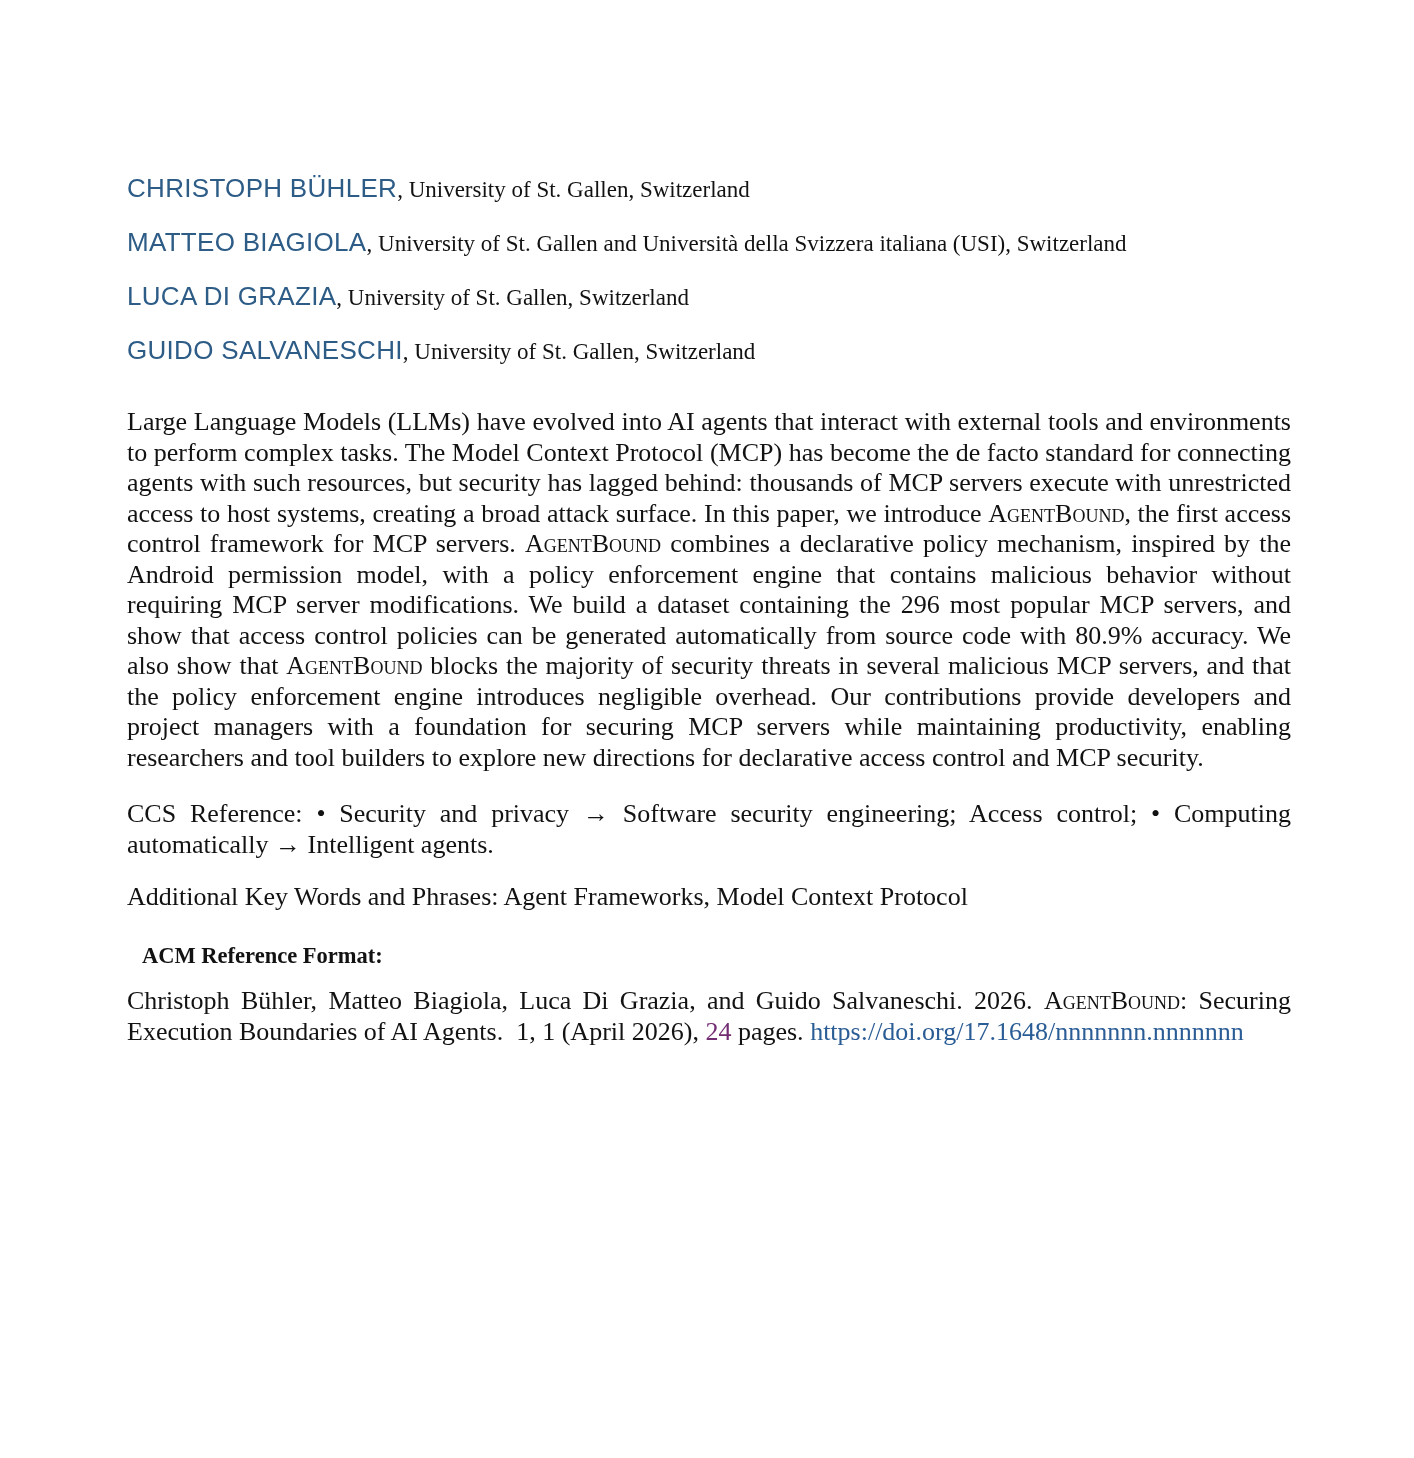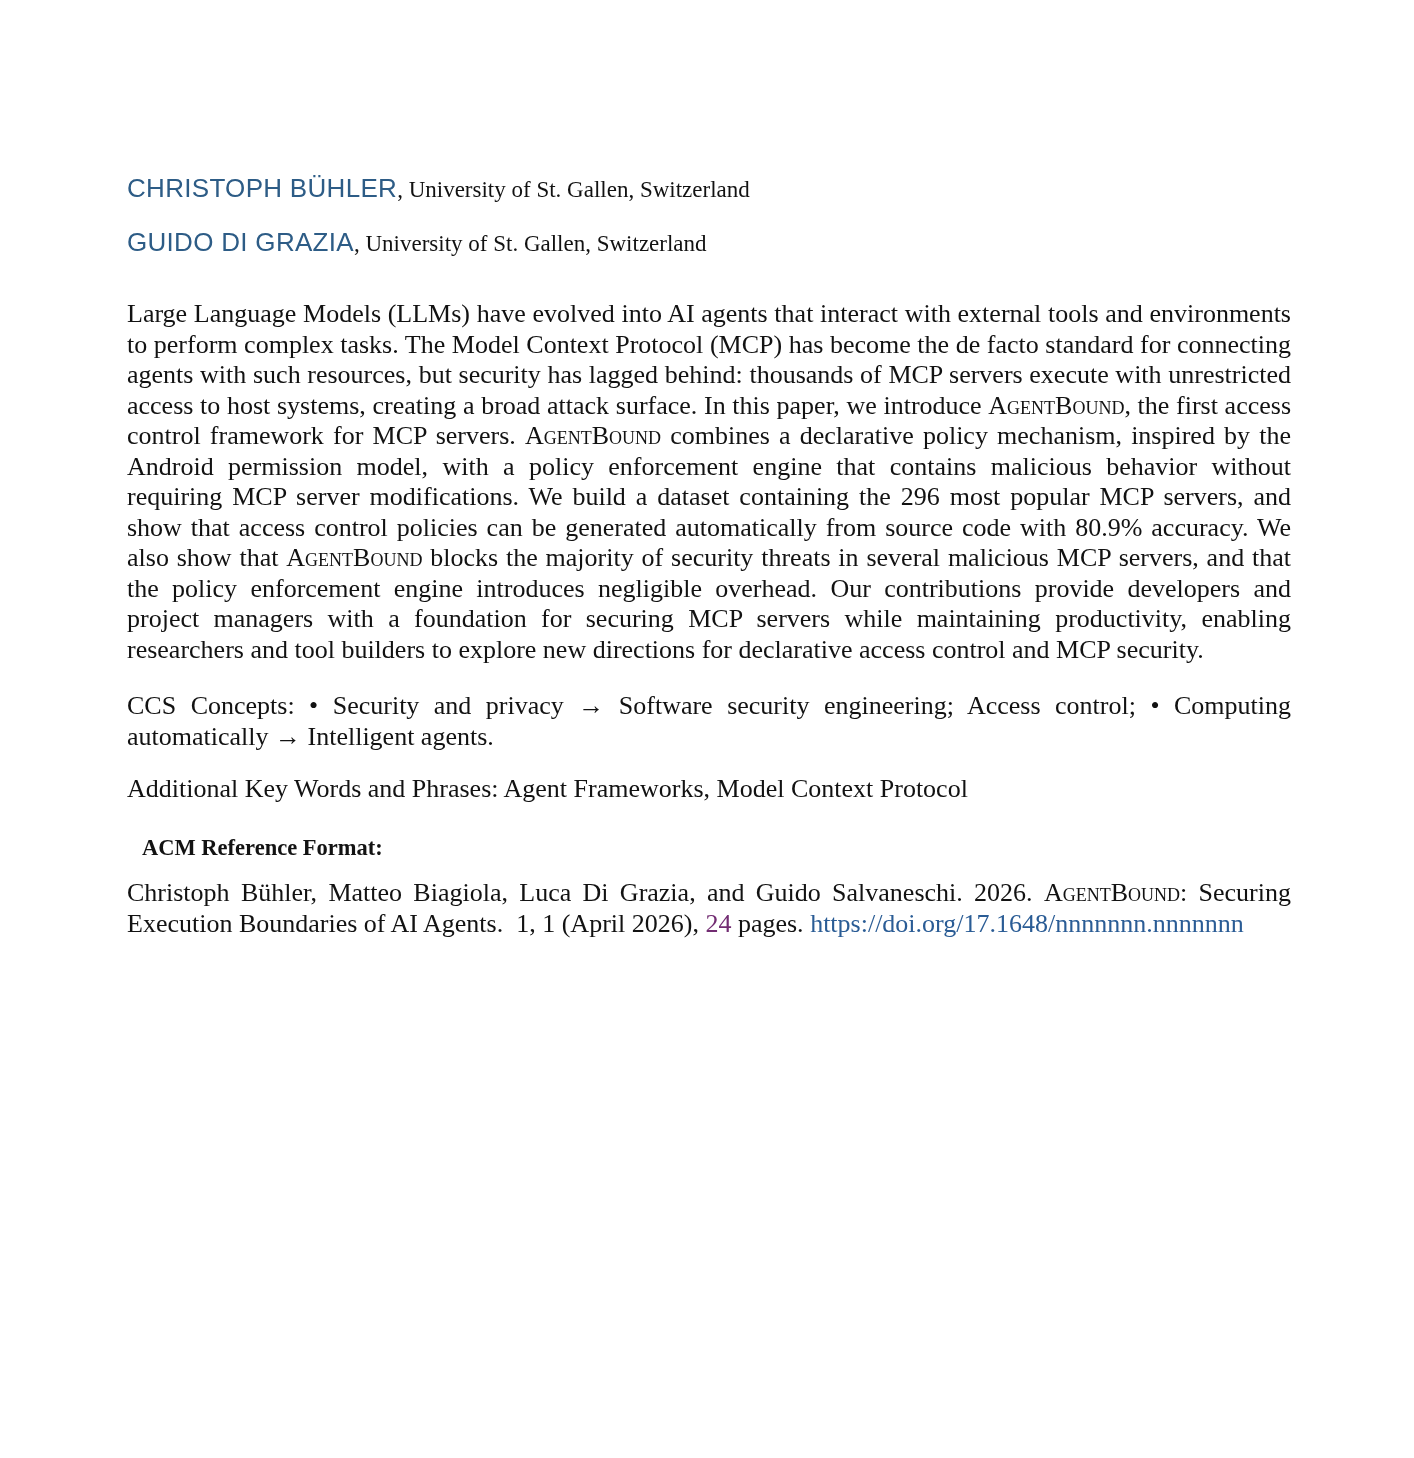--- a/index.html
+++ b/index.html
@@ -78,27 +78,33 @@
 <body>
 
 <div class="page">
 
 
   <div class="authors">
     <div class="author-row">
       <span class="author-name">CHRISTOPH BÜHLER</span><span class="author-sep">, </span><span class="author-affil">University of St. Gallen, Switzerland</span>
     </div>
     <div class="author-row">
-      <span class="author-name">GUIDO DI GRAZIA</span><span class="author-sep">, </span><span class="author-affil">University of St. Gallen, Switzerland</span>
+      <span class="author-name">MATTEO BIAGIOLA</span><span class="author-sep">, </span><span class="author-affil">University of St. Gallen and Università della Svizzera italiana (USI), Switzerland</span>
+    </div>
+    <div class="author-row">
+      <span class="author-name">LUCA DI GRAZIA</span><span class="author-sep">, </span><span class="author-affil">University of St. Gallen, Switzerland</span>
+    </div>
+    <div class="author-row">
+      <span class="author-name">GUIDO SALVANESCHI</span><span class="author-sep">, </span><span class="author-affil">University of St. Gallen, Switzerland</span>
     </div>
   </div>
 
   <p class="para abstract"><span>Large Language Models (LLMs) have evolved into AI agents that interact with external tools and environments to perform complex tasks. The Model Context Protocol (MCP) has become the de facto standard for connecting agents with such resources, but security has lagged behind: thousands of MCP servers execute with unrestricted access to host systems, creating a broad attack surface. In this paper, we introduce </span><span class="sc">AgentBound</span><span>, the first access control framework for MCP servers. </span><span class="sc">AgentBound</span><span> combines a declarative policy mechanism, inspired by the Android permission model, with a policy enforcement engine that contains malicious behavior without requiring MCP server modifications. We build a dataset containing the 296 most popular MCP servers, and show that access control policies can be generated automatically from source code with 80.9% accuracy. We also show that </span><span class="sc">AgentBound</span><span> blocks the majority of security threats in several malicious MCP servers, and that the policy enforcement engine introduces negligible overhead. Our contributions provide developers and project managers with a foundation for securing MCP servers while maintaining productivity, enabling researchers and tool builders to explore new directions for declarative access control and MCP security.</span></p>
 
-  <p class="para ccs"><span>CCS Concepts: </span><span>• </span><span class="b">Security and privacy</span><span> → </span><span class="b">Software security engineering</span><span>; </span><span class="b">Access control</span><span>; • </span><span class="b">Computing automatically</span><span> → </span><span class="b">Intelligent agents</span><span>.</span></p>
+  <p class="para ccs"><span>CCS Reference: </span><span>• </span><span class="b">Security and privacy</span><span> → </span><span class="b">Software security engineering</span><span>; </span><span class="b">Access control</span><span>; • </span><span class="b">Computing automatically</span><span> → </span><span class="b">Intelligent agents</span><span>.</span></p>
 
   <p class="para keywords">Additional Key Words and Phrases: Agent Frameworks, Model Context Protocol</p>
 
   <div class="refblock">
     <p class="ref-heading">ACM Reference Format:</p>
     <p class="para ref-text"><span>Christoph Bühler, Matteo Biagiola, Luca Di Grazia, and Guido Salvaneschi. 2026. </span><span class="sc">AgentBound</span><span>: Securing Execution Boundaries of AI Agents.&nbsp; 1, 1 (April 2026), </span><span class="purple">24</span><span> pages. </span><span class="url">https://doi.org/17.1648/nnnnnnn.nnnnnnn</span></p>
   </div>
 
 </div>
 

